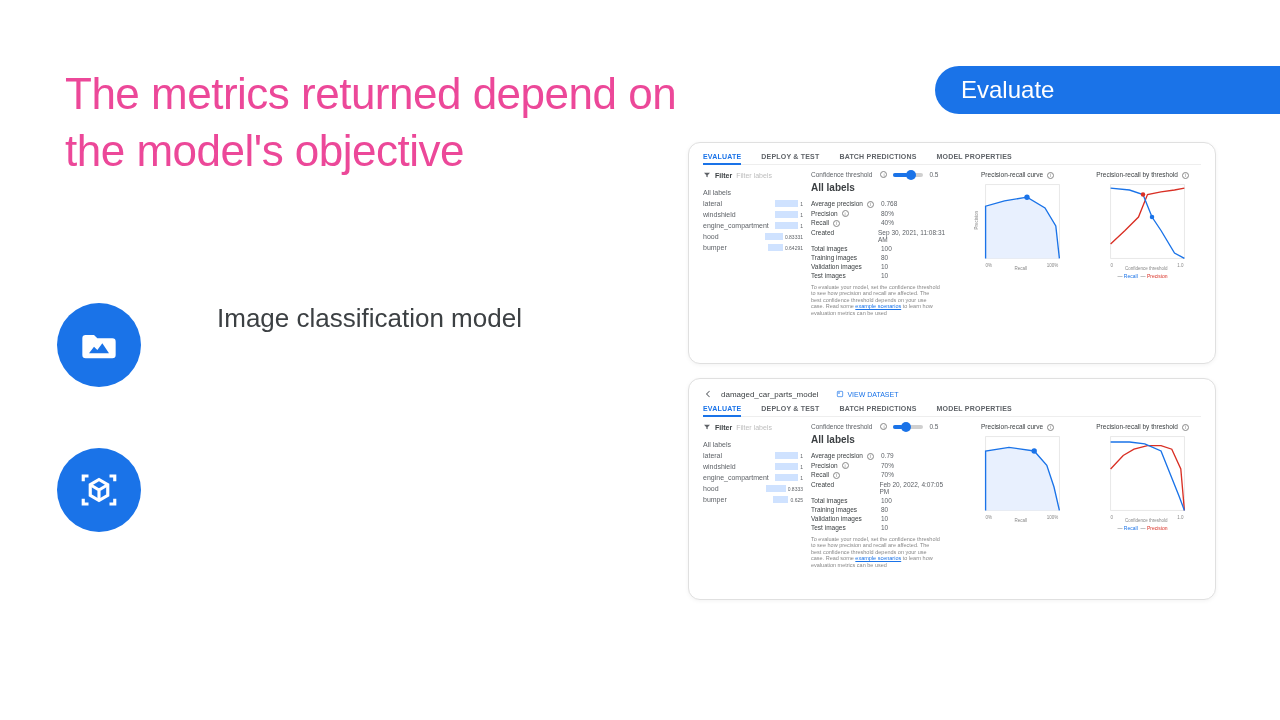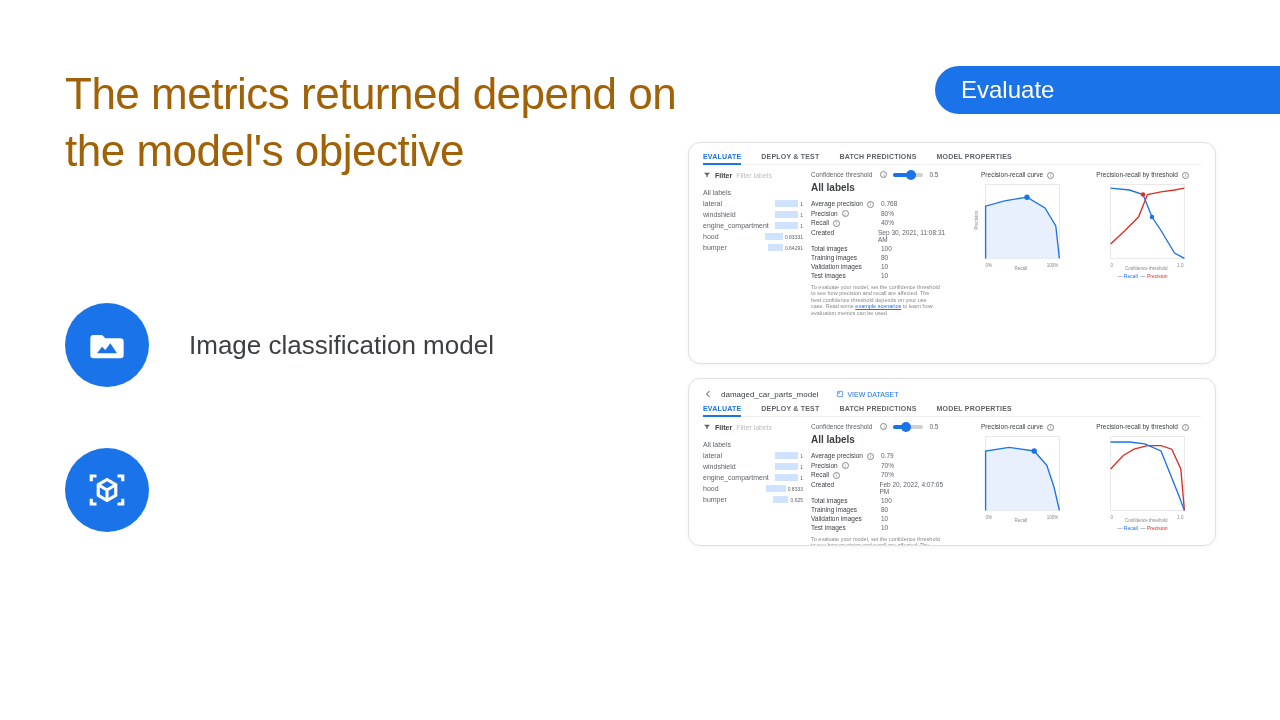--- a/index.html
+++ b/index.html
@@ -1,23 +1,23 @@
 <!DOCTYPE html>
 <html><head>
 <meta charset="utf-8">
 <style>
   * { box-sizing: border-box; }
   html,body { margin:0; padding:0; font-family: Arial, Helvetica, sans-serif; background:#fff; }
   .stage { position:relative; width:1280px; height:720px; overflow:hidden; background:#fff; }
 
-  .title { position:absolute; left:65px; top:65px; font-size:44px; line-height:1.3; color:#a16207; letter-spacing:-0.5px; width:650px; }
+  .title { position:absolute; left:65px; top:65px; font-size:44px; line-height:1.3; color:#ec4899; letter-spacing:-0.5px; width:650px; }
 
   .pill { position:absolute; top:66px; right:0; background:#1a73e8; color:#fff; font-size:24px; padding:10px 30px 10px 26px; border-radius:24px 0 0 24px; width:345px; }
 
-  .item { position:absolute; left:65px; display:flex; align-items:center; }
+  .item { position:absolute; left:57px; display:flex; align-items:flex-start;gap:36px; }
   .item .icon { width:84px; height:84px; border-radius:50%; background:#1a73e8; display:flex; align-items:center; justify-content:center; margin-right:40px; }
   .item .lbl { font-size:26px; color:#3c4043; }
 
   .shot {
     position:absolute; left:688px; width:528px;
     border:1px solid #e0e0e0; border-radius:12px; background:#fff;
     box-shadow:0 1px 4px rgba(0,0,0,0.05);
     padding:10px 14px 8px 14px;
     color:#5f6368;
     font-size:7px;
@@ -221,21 +221,21 @@
             <text x="14" y="96" class="axis-sm">0</text>
             <text x="88" y="96" class="axis-sm">1.0</text>
             <text x="30" y="99" class="axis-sm">Confidence threshold</text>
           </svg>
           <div class="legend">— <span class="b">Recall</span>&nbsp;&nbsp;— <span class="r">Precision</span></div>
         </div>
       </div>
     </div>
   </div>
 
-  <div class="shot" style="top:378px; height:168px;">
+  <div class="shot" style="top:378px; height:222px;">
     <div class="shot-top">
       <svg width="10" height="10" viewBox="0 0 24 24">
           <path fill="#5f6368" d="M15 4l-8 8 8 8 1.5-1.5L10 12l6.5-6.5z"></path>
         </svg>
       <span style="color:#3c4043;font-size:8px;">damaged_car_parts_model</span>
       <span style="color:#1a73e8;font-size:7px;margin-left:10px;display:inline-flex;align-items:center;gap:3px;">
         <svg width="8" height="8" viewBox="0 0 24 24">
             <rect x="4" y="4" width="16" height="16" rx="2" fill="none" stroke="#1a73e8" stroke-width="2"></rect>
             <rect x="7" y="7" width="4" height="4" fill="#1a73e8"></rect>
           </svg>

